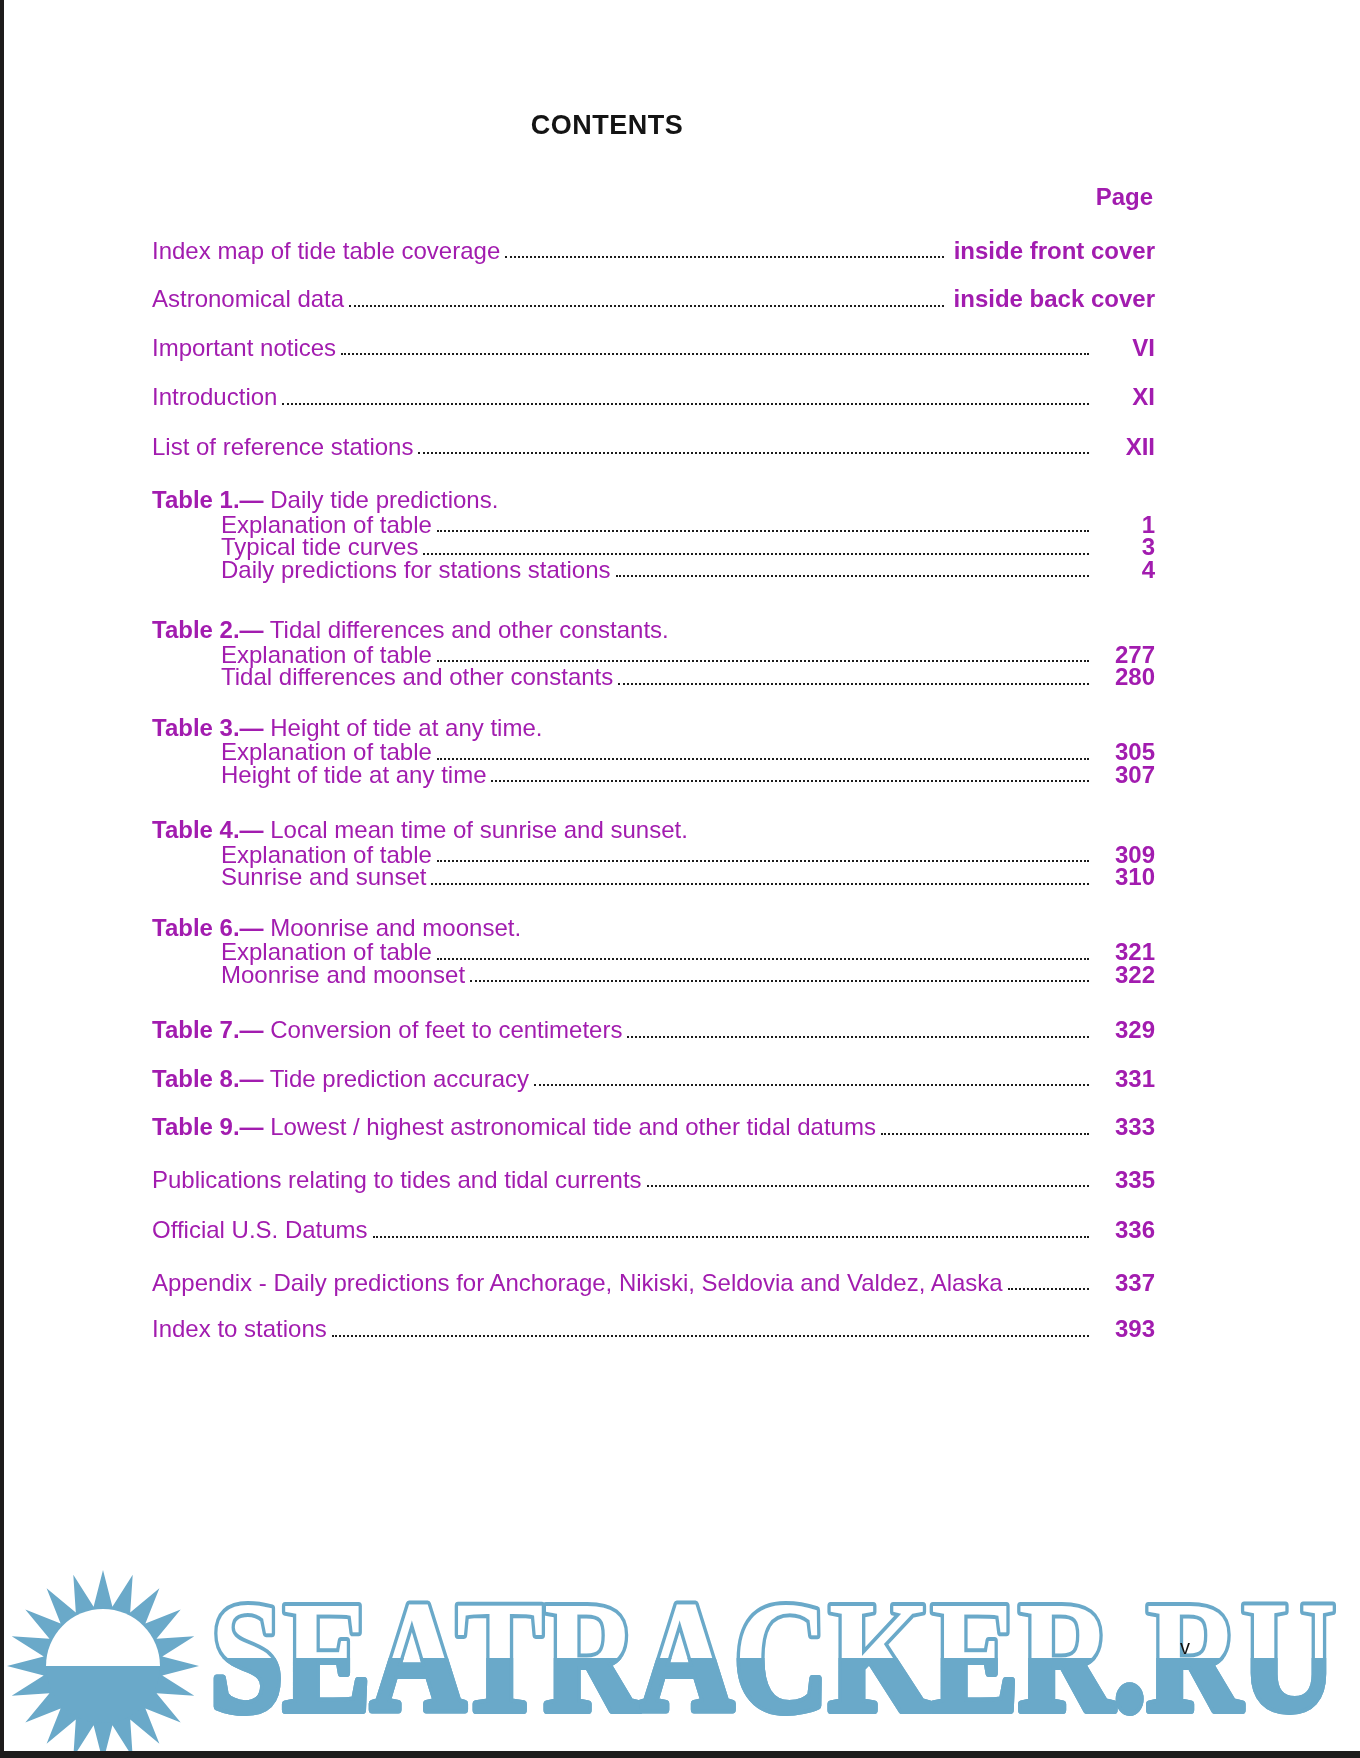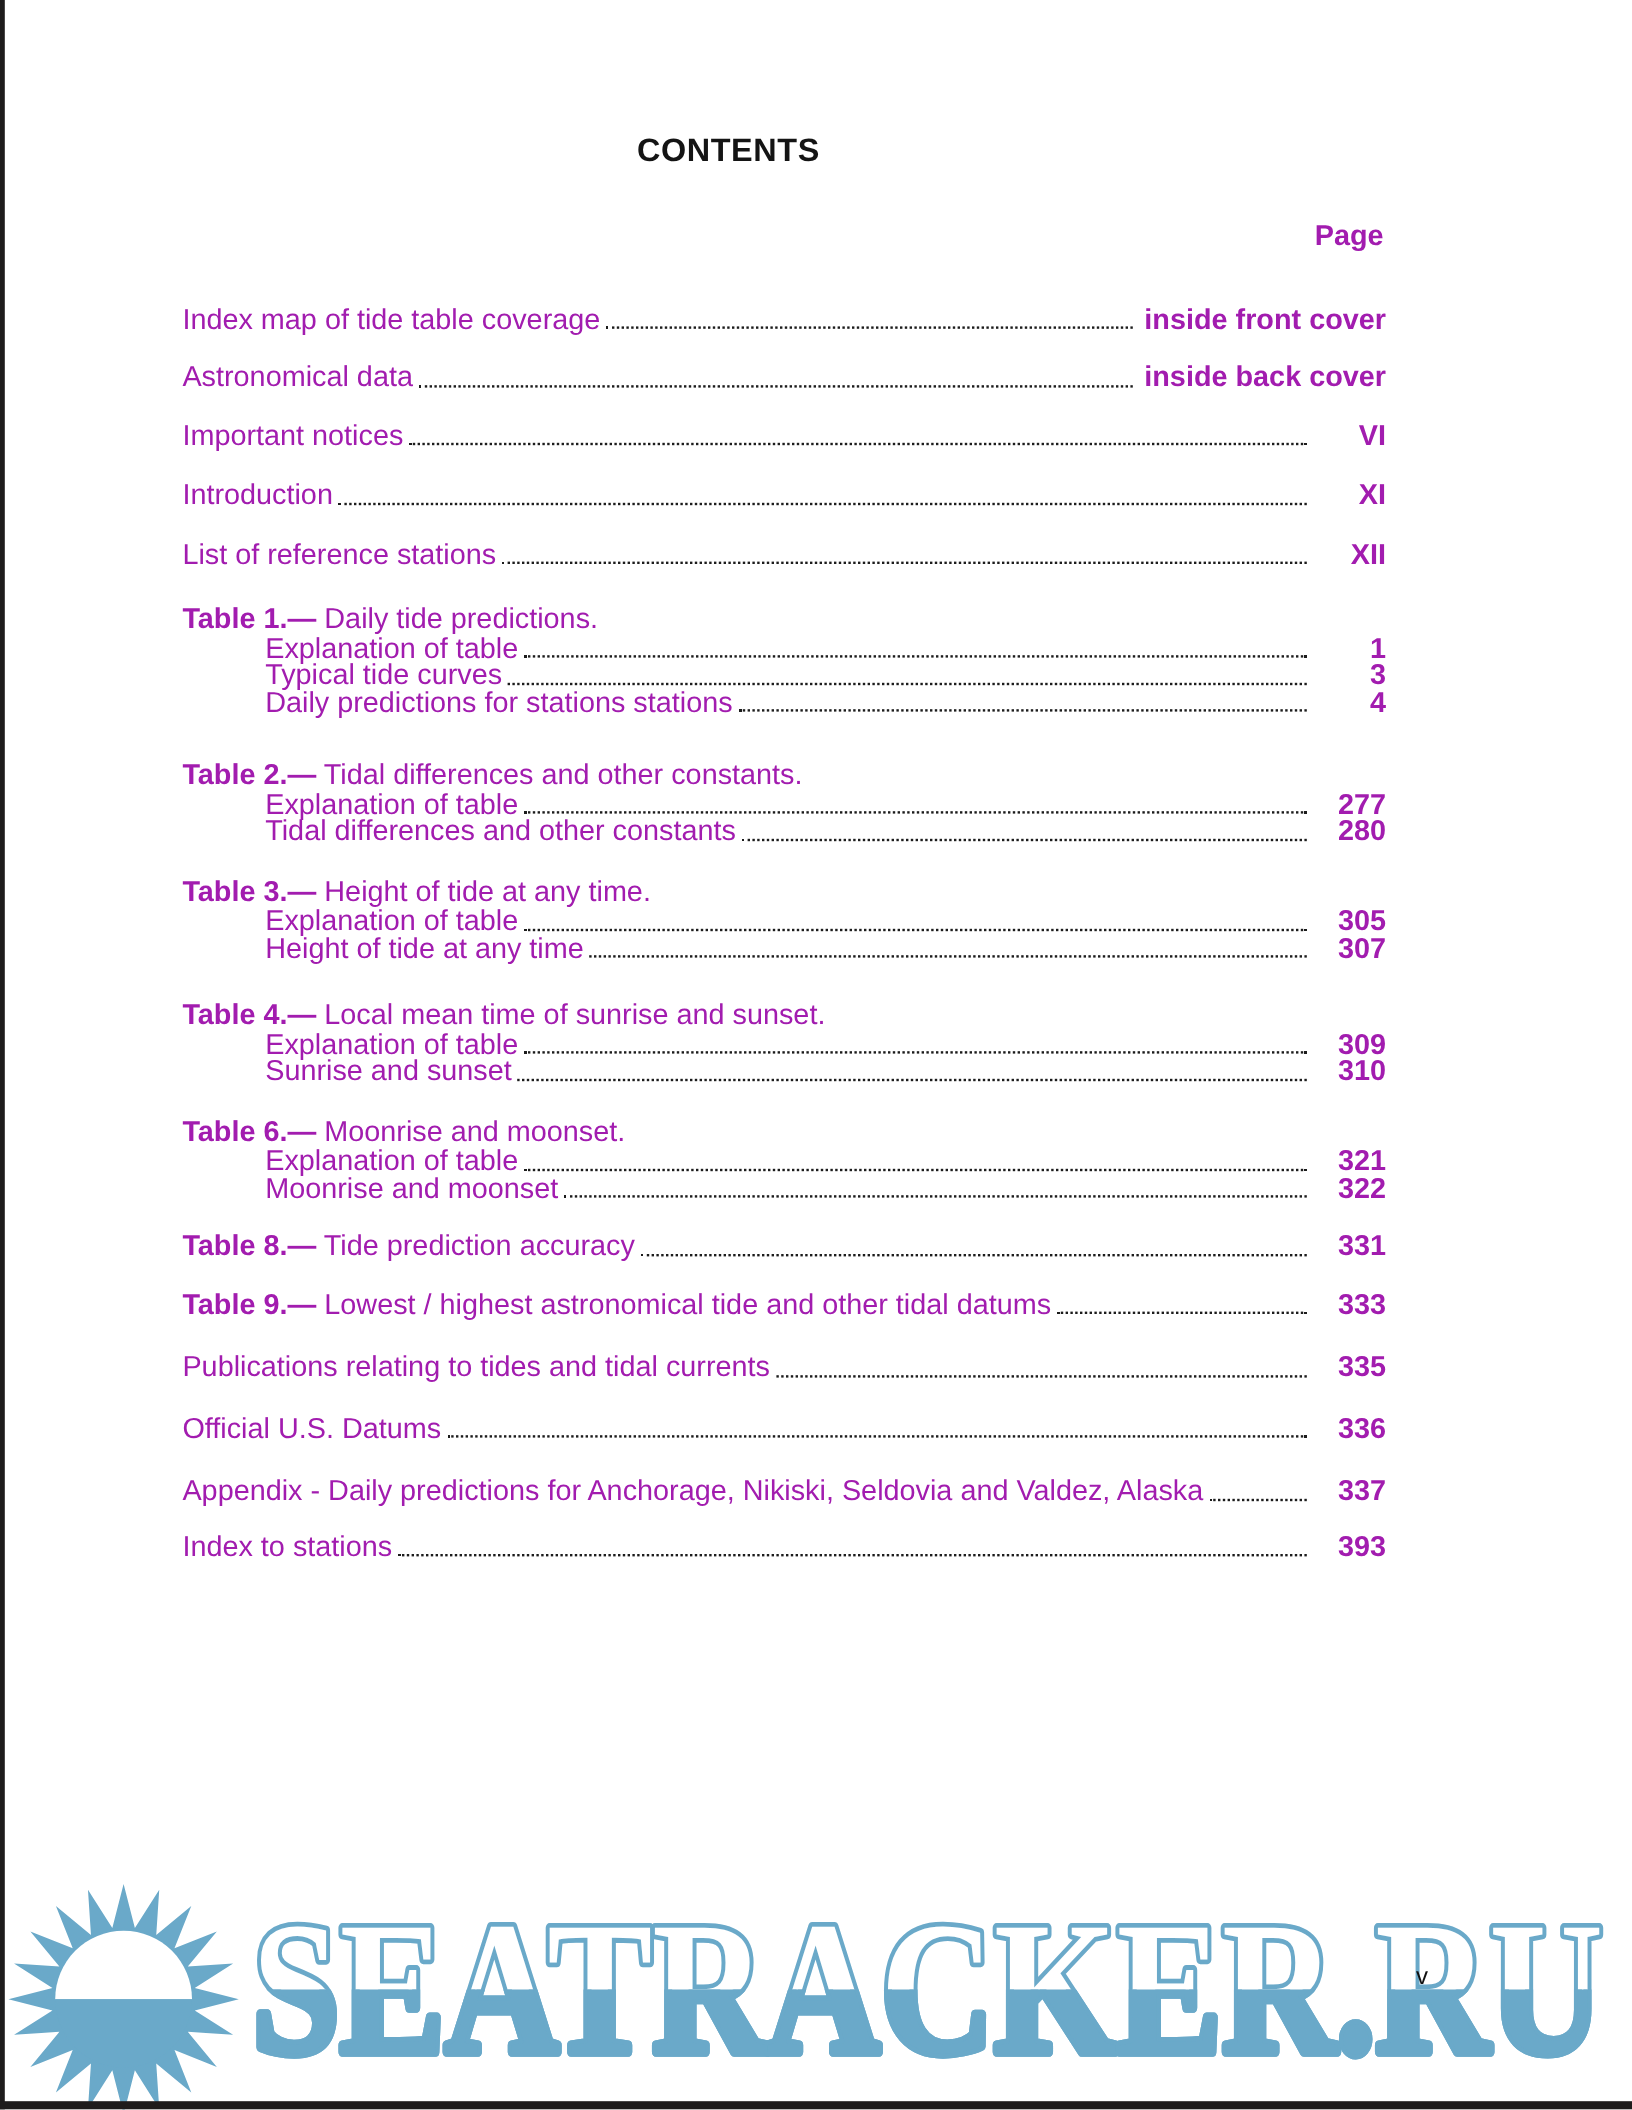--- a/index.html
+++ b/index.html
@@ -51,21 +51,21 @@
     </defs>
     <text class="wm-top" x="2" y="116" textLength="1126" lengthAdjust="spacingAndGlyphs">SEATRACKER.RU</text>
     <text class="wm-bottom" x="2" y="116" textLength="1126" lengthAdjust="spacingAndGlyphs" clip-path="url(#wm-lower-clip)">SEATRACKER.RU</text>
   </svg>
 
   <div class="doc-title">CONTENTS</div>
 
   <div class="toc">
     <div class="page-col-header">Page</div>
 
-    <div class="row" style="margin-top:47px">
+    <div class="row" style="margin-top:31px">
       <span class="label">Index map of tide table coverage</span>
       <span class="leader"></span>
       <span class="pagenum">inside front cover</span>
     </div>
     <div class="row" style="margin-top:26px">
       <span class="label">Astronomical data</span>
       <span class="leader"></span>
       <span class="pagenum">inside back cover</span>
     </div>
     <div class="row" style="margin-top:26px">
@@ -158,20 +158,26 @@
       <span class="label">Explanation of table</span>
       <span class="leader"></span>
       <span class="pagenum">321</span>
     </div>
     <div class="row sub">
       <span class="label">Moonrise and moonset</span>
       <span class="leader"></span>
       <span class="pagenum">322</span>
     </div>
 
+    <div class="row" style="margin-top:33px">
+      <span class="prefix">Table 7.—</span>
+      <span class="label"> Conversion of feet to centimeters</span>
+      <span class="leader"></span>
+      <span class="pagenum">329</span>
+    </div>
     <div class="row" style="margin-top:26px">
       <span class="prefix">Table 8.—</span>
       <span class="label"> Tide prediction accuracy</span>
       <span class="leader"></span>
       <span class="pagenum">331</span>
     </div>
     <div class="row" style="margin-top:26px">
       <span class="prefix">Table 9.—</span>
       <span class="label"> Lowest / highest astronomical tide and other tidal datums</span>
       <span class="leader"></span>

